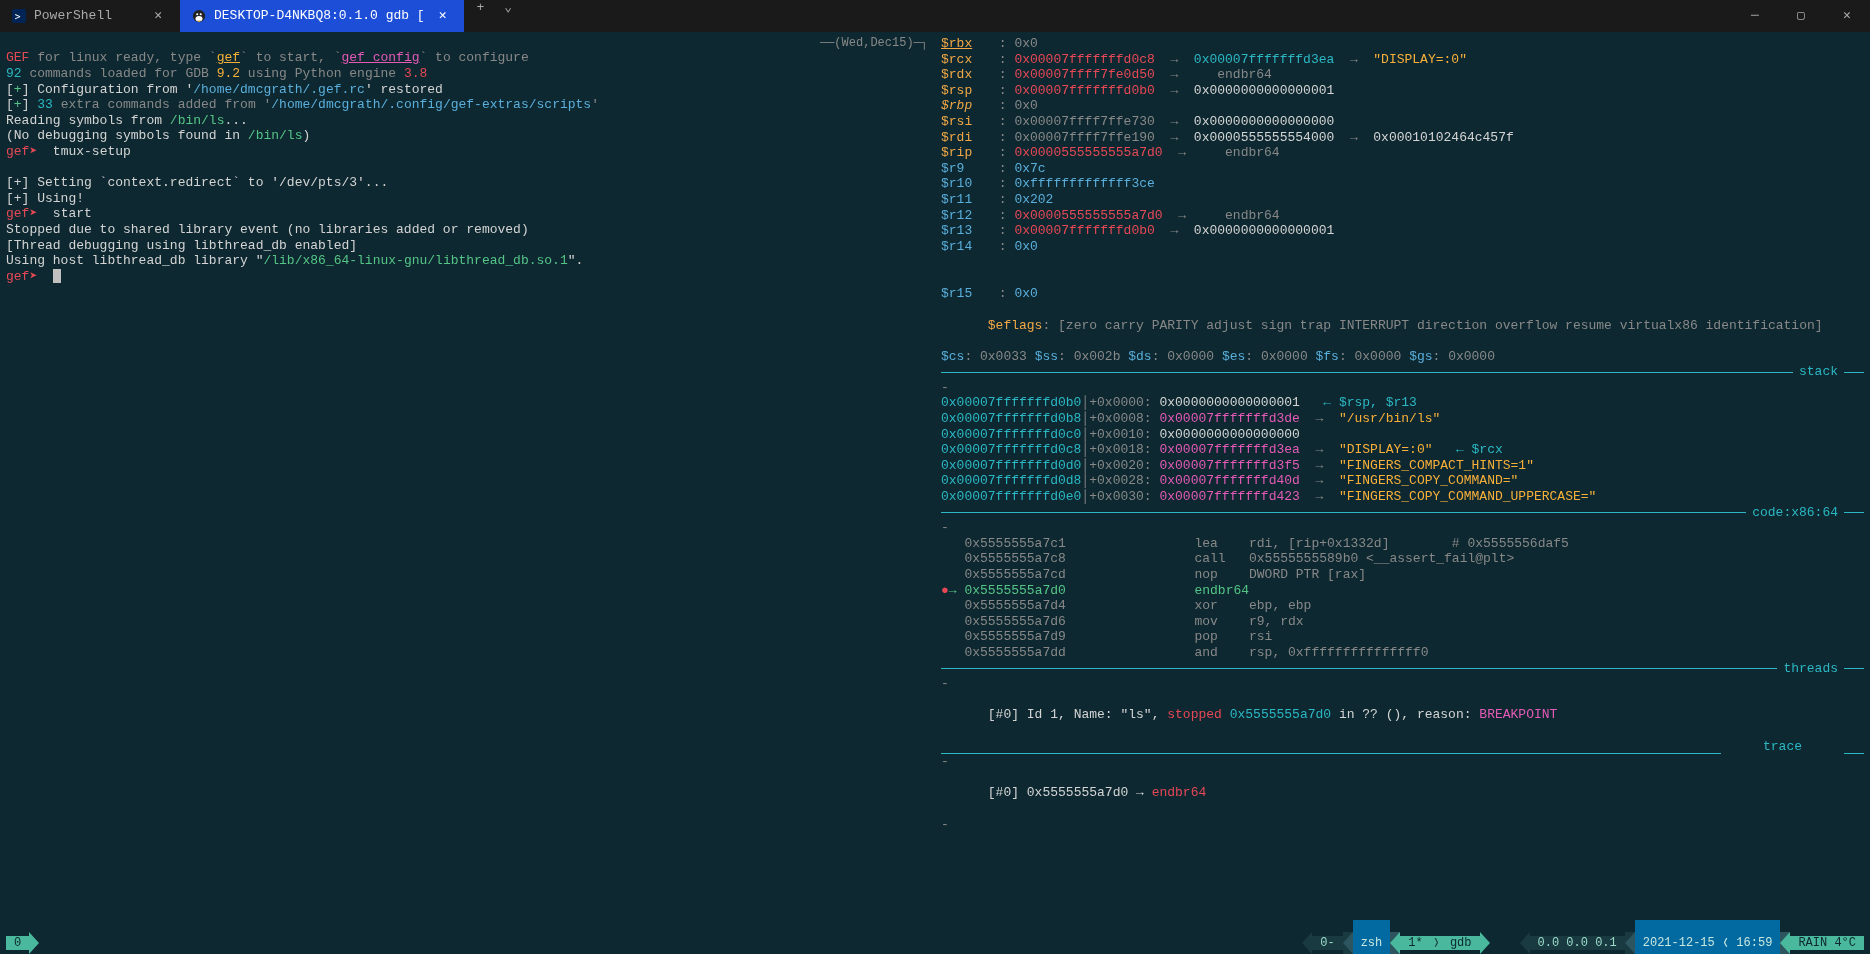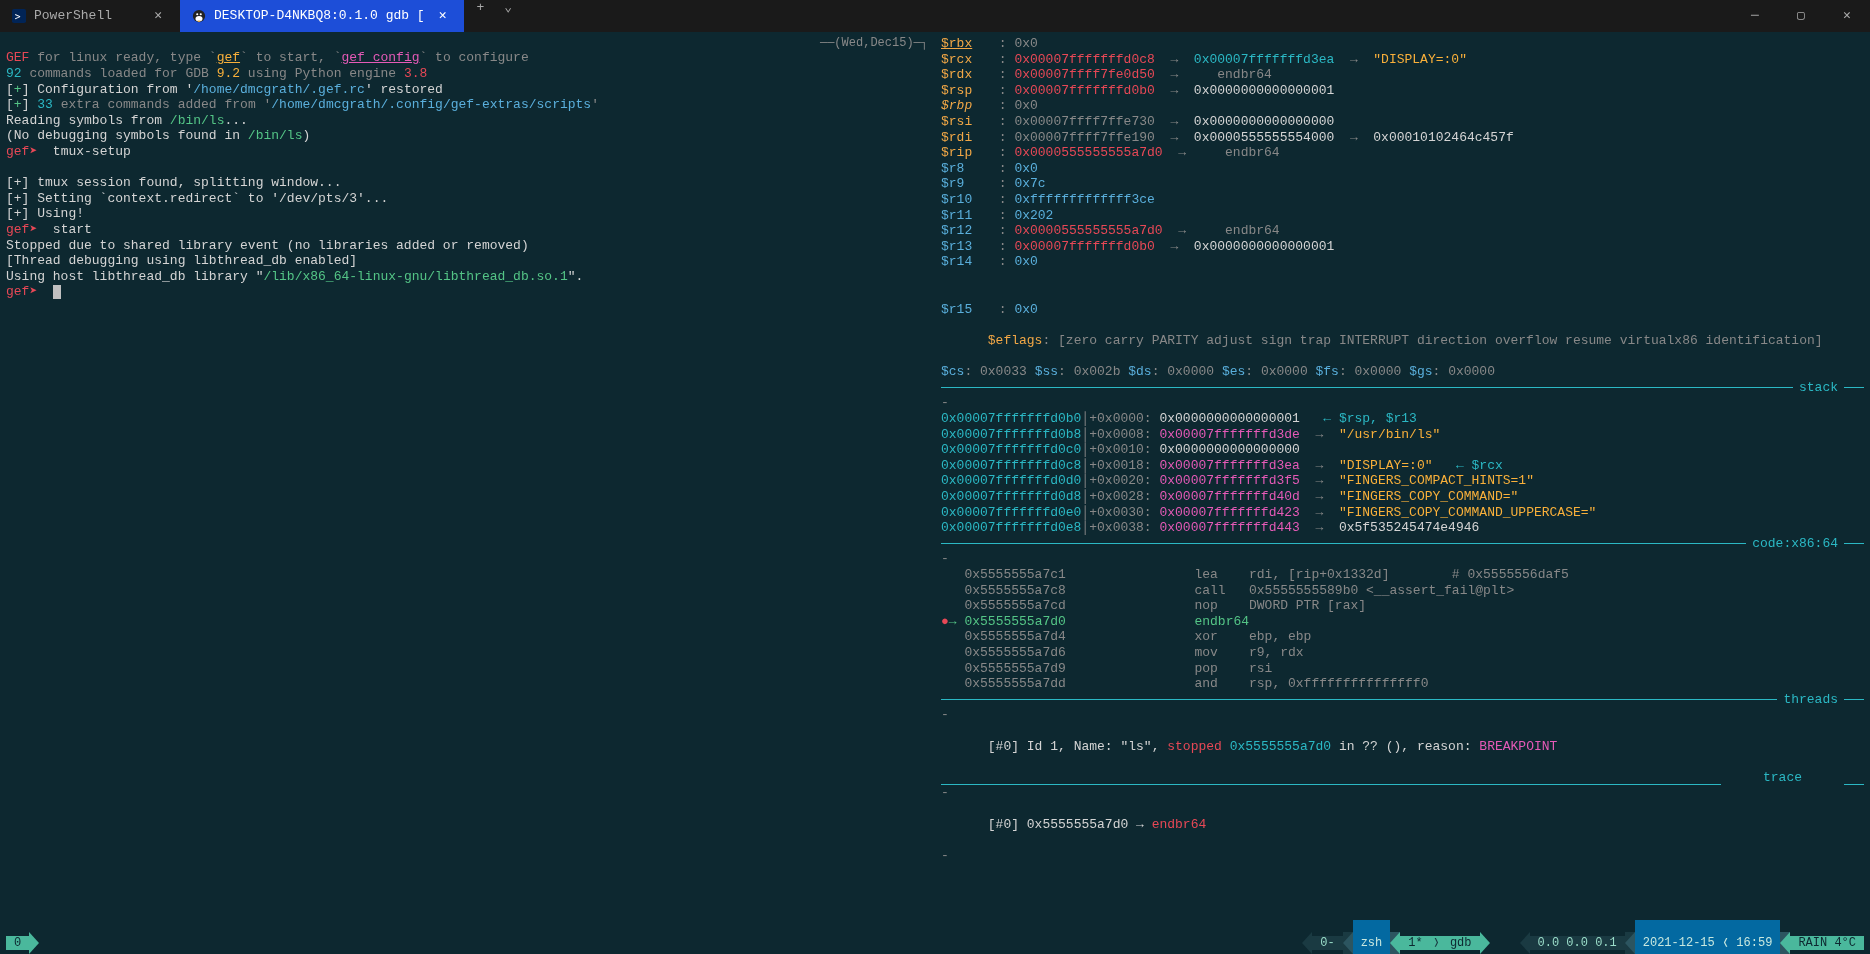--- a/index.html
+++ b/index.html
@@ -134,41 +134,39 @@
     <div class="date-header">──(Wed,Dec15)─┐</div>
     <div id="left-lines">
         <div class="line"><span class="red">GEF</span><span class="gray"> for linux ready, type `</span><span class="yellow" style="text-decoration: underline;">gef</span><span class="gray">` to start, `</span><span class="magenta" style="text-decoration: underline;">gef config</span><span class="gray">` to configure</span></div>
         <div class="line"><span class="cyan">92</span><span class="gray"> commands loaded for GDB </span><span class="yellow">9.2</span><span class="gray"> using Python engine </span><span class="red">3.8</span></div>
         <div class="line"><span class="white">[</span><span class="green">+</span><span class="white">] Configuration from '</span><span class="blue">/home/dmcgrath/.gef.rc</span><span class="white">' restored</span></div>
         <div class="line"><span class="white">[</span><span class="green">+</span><span class="white">] </span><span class="cyan">33</span><span class="gray"> extra commands added from '</span><span class="blue">/home/dmcgrath/.config/gef-extras/scripts</span><span class="gray">'</span></div>
         <div class="line"><span class="white">Reading symbols from </span><span class="green">/bin/ls</span><span class="white">...</span></div>
         <div class="line"><span class="white">(No debugging symbols found in </span><span class="green">/bin/ls</span><span class="white">)</span></div>
         <div class="line"><span class="red">gef➤  </span><span class="white">tmux-setup</span></div>
         <div class="line">&nbsp;</div>
-        <div class="line"><span class="white">[+] tmux session found, splitting window...</span></div>
         <div class="line"><span class="white">[+] Setting `context.redirect` to '/dev/pts/3'...</span></div>
         <div class="line"><span class="white">[+] Using!</span></div>
         <div class="line"><span class="red">gef➤  </span><span class="white">start</span></div>
         <div class="line"><span class="white">Stopped due to shared library event (no libraries added or removed)</span></div>
         <div class="line"><span class="white">[Thread debugging using libthread_db enabled]</span></div>
         <div class="line"><span class="white">Using host libthread_db library "</span><span class="green">/lib/x86_64-linux-gnu/libthread_db.so.1</span><span class="white">".</span></div>
         <div class="line"><span class="red">gef➤  </span><span class="cursor-blink"></span></div>
       </div>
   </div>
   <div class="right-pane">
     <div id="registers">
         <div class="line"><span class="orange" style="display:inline-block;width:50px;text-decoration:underline;">$rbx</span><span class="gray"> : </span><span class="gray">0x0</span></div>
         <div class="line"><span class="orange" style="display:inline-block;width:50px;">$rcx</span><span class="gray"> : </span><span class="red">0x00007fffffffd0c8</span><span class="gray">  →  </span><span class="cyan">0x00007fffffffd3ea</span><span class="gray">  →  </span><span class="yellow">"DISPLAY=:0"</span></div>
         <div class="line"><span class="orange" style="display:inline-block;width:50px;">$rdx</span><span class="gray"> : </span><span class="red">0x00007ffff7fe0d50</span><span class="gray">  →  </span><span class="gray">   endbr64</span></div>
         <div class="line"><span class="orange" style="display:inline-block;width:50px;">$rsp</span><span class="gray"> : </span><span class="red">0x00007fffffffd0b0</span><span class="gray">  →  </span><span class="white">0x0000000000000001</span></div>
         <div class="line"><span class="orange" style="display:inline-block;width:50px;font-style:italic;">$rbp</span><span class="gray"> : </span><span class="gray">0x0</span></div>
         <div class="line"><span class="orange" style="display:inline-block;width:50px;">$rsi</span><span class="gray"> : </span><span class="gray">0x00007ffff7ffe730</span><span class="gray">  →  </span><span class="white">0x0000000000000000</span></div>
         <div class="line"><span class="orange" style="display:inline-block;width:50px;">$rdi</span><span class="gray"> : </span><span class="gray">0x00007ffff7ffe190</span><span class="gray">  →  </span><span class="white">0x0000555555554000</span><span class="gray">  →  </span><span class="white">0x00010102464c457f</span></div>
         <div class="line"><span class="orange" style="display:inline-block;width:50px;">$rip</span><span class="gray"> : </span><span class="red">0x0000555555555a7d0</span><span class="gray">  →  </span><span class="gray">   endbr64</span></div>
-        <div class="line"><span class="blue" style="display:inline-block;width:50px;">$r8</span><span class="gray"> : </span><span class="blue">0x0</span></div>
         <div class="line"><span class="blue" style="display:inline-block;width:50px;">$r9</span><span class="gray"> : </span><span class="blue">0x7c</span></div>
         <div class="line"><span class="blue" style="display:inline-block;width:50px;">$r10</span><span class="gray"> : </span><span class="blue">0xfffffffffffff3ce</span></div>
         <div class="line"><span class="blue" style="display:inline-block;width:50px;">$r11</span><span class="gray"> : </span><span class="blue">0x202</span></div>
         <div class="line"><span class="blue" style="display:inline-block;width:50px;">$r12</span><span class="gray"> : </span><span class="red">0x0000555555555a7d0</span><span class="gray">  →  </span><span class="gray">   endbr64</span></div>
         <div class="line"><span class="blue" style="display:inline-block;width:50px;">$r13</span><span class="gray"> : </span><span class="red">0x00007fffffffd0b0</span><span class="gray">  →  </span><span class="white">0x0000000000000001</span></div>
         <div class="line"><span class="blue" style="display:inline-block;width:50px;">$r14</span><span class="gray"> : </span><span class="blue">0x0</span></div>
         <div class="line"><span class="blue" style="display:inline-block;width:50px;margin-top:32px;">$r15</span><span class="gray"> : </span><span class="blue">0x0</span></div>
       </div>
     <div class="line">
       <span class="orange">$eflags</span><span class="gray">: </span><span class="gray">[zero carry PARITY adjust sign trap INTERRUPT direction overflow resume virtualx86 identification]</span>
@@ -178,21 +176,20 @@
     <div class="line" style="display:flex;align-items:center;"><div style="flex:1;border-top:1px solid #2bb8c4;"></div><span class="cyan" style="padding:0 6px;">stack</span><div style="width:20px;border-top:1px solid #2bb8c4;"></div></div>
     <div class="line gray">-</div>
     <div id="stack">
         <div class="line"><span class="cyan">0x00007fffffffd0b0</span><span class="gray">│+0x0000: </span><span class="white">0x0000000000000001</span><span class="cyan">   ← $rsp, $r13</span></div>
         <div class="line"><span class="cyan">0x00007fffffffd0b8</span><span class="gray">│+0x0008: </span><span class="magenta">0x00007fffffffd3de</span><span class="gray">  →  </span><span class="yellow">"/usr/bin/ls"</span></div>
         <div class="line"><span class="cyan">0x00007fffffffd0c0</span><span class="gray">│+0x0010: </span><span class="white">0x0000000000000000</span></div>
         <div class="line"><span class="cyan">0x00007fffffffd0c8</span><span class="gray">│+0x0018: </span><span class="magenta">0x00007fffffffd3ea</span><span class="gray">  →  </span><span class="yellow">"DISPLAY=:0"</span><span class="cyan">   ← $rcx</span></div>
         <div class="line"><span class="cyan">0x00007fffffffd0d0</span><span class="gray">│+0x0020: </span><span class="magenta">0x00007fffffffd3f5</span><span class="gray">  →  </span><span class="yellow">"FINGERS_COMPACT_HINTS=1"</span></div>
         <div class="line"><span class="cyan">0x00007fffffffd0d8</span><span class="gray">│+0x0028: </span><span class="magenta">0x00007fffffffd40d</span><span class="gray">  →  </span><span class="yellow">"FINGERS_COPY_COMMAND="</span></div>
         <div class="line"><span class="cyan">0x00007fffffffd0e0</span><span class="gray">│+0x0030: </span><span class="magenta">0x00007fffffffd423</span><span class="gray">  →  </span><span class="yellow">"FINGERS_COPY_COMMAND_UPPERCASE="</span></div>
-        <div class="line"><span class="cyan">0x00007fffffffd0e8</span><span class="gray">│+0x0038: </span><span class="magenta">0x00007fffffffd443</span><span class="gray">  →  </span><span class="white">0x5f535245474e4946</span></div>
       </div>
 
     <div class="line" style="display:flex;align-items:center;"><div style="flex:1;border-top:1px solid #2bb8c4;"></div><span class="cyan" style="padding:0 6px;">code:x86:64</span><div style="width:20px;border-top:1px solid #2bb8c4;"></div></div>
     <div class="line gray">-</div>
     <div id="code">
         <div class="line">   <span class="gray" style="display:inline-block;width:230px;">0x5555555a7c1</span><span class="gray">lea    rdi, [rip+0x1332d]        # 0x5555556daf5</span></div>
         <div class="line">   <span class="gray" style="display:inline-block;width:230px;">0x5555555a7c8</span><span class="gray">call   0x5555555589b0 &lt;__assert_fail@plt&gt;</span></div>
         <div class="line">   <span class="gray" style="display:inline-block;width:230px;">0x5555555a7cd</span><span class="gray">nop    DWORD PTR [rax]</span></div>
         <div class="line"><span class="red">●</span><span class="green">→ </span><span class="green" style="display:inline-block;width:230px;">0x5555555a7d0</span><span class="green">endbr64</span></div>
         <div class="line">   <span class="gray" style="display:inline-block;width:230px;">0x5555555a7d4</span><span class="gray">xor    ebp, ebp</span></div>

